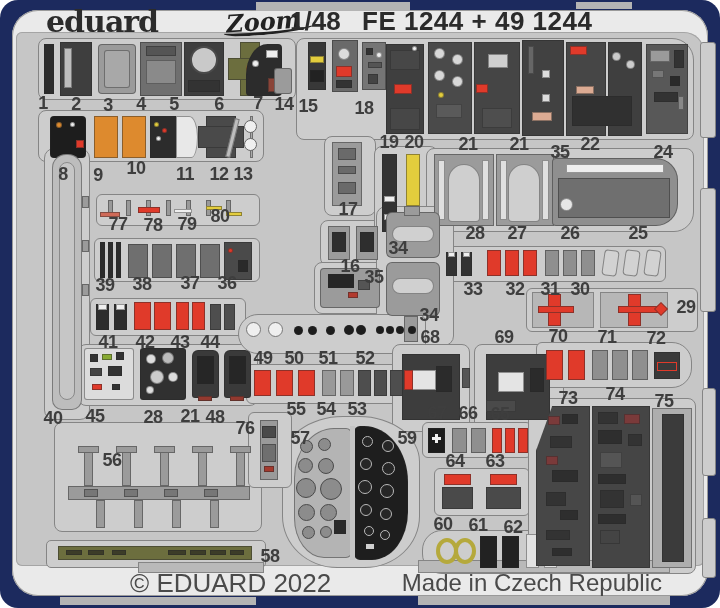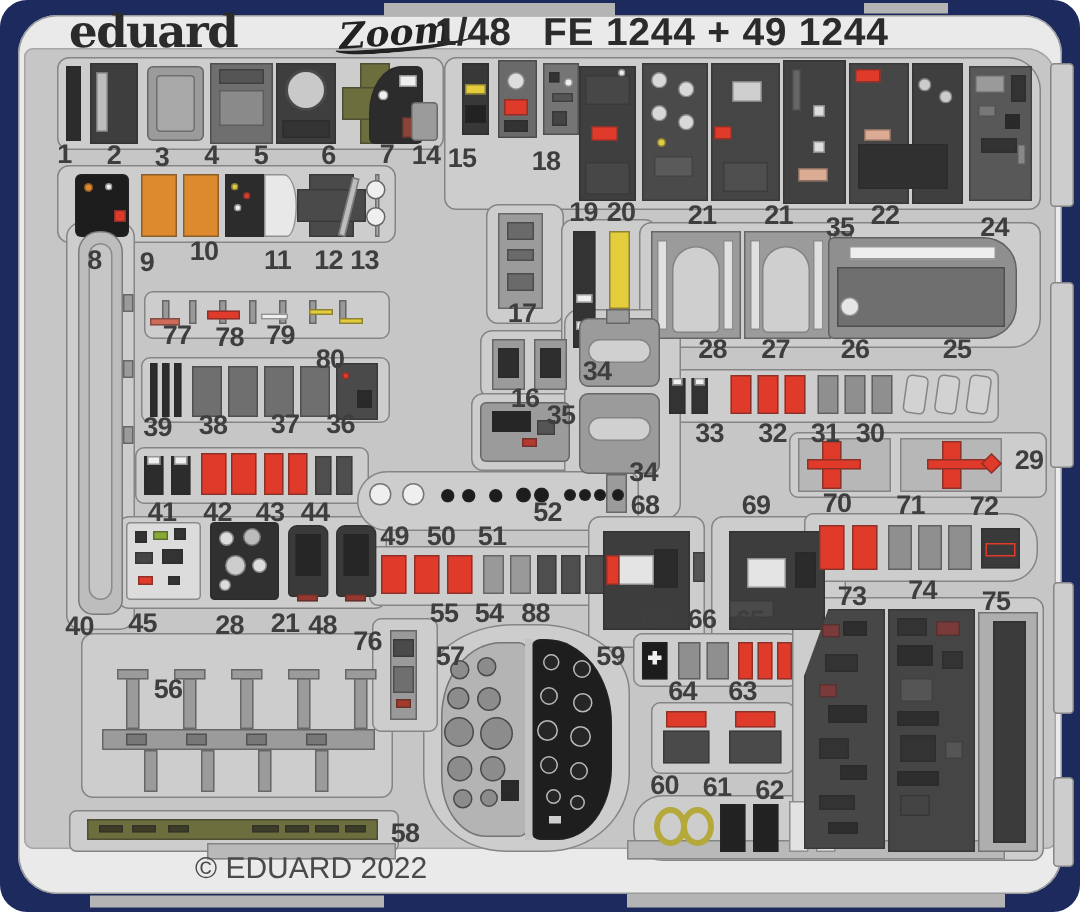--- a/index.html
+++ b/index.html
@@ -13,21 +13,21 @@
   .hdr-item{position:absolute;color:#2b2b2b;white-space:nowrap;}
   .brand{left:46px;top:4px;font-family:"DejaVu Serif",serif;font-weight:bold;
          font-size:30px;letter-spacing:-1px;}
   .zoomlogo{left:226px;top:7px;font-family:"DejaVu Serif",serif;font-style:italic;
             font-weight:bold;font-size:24px;transform:rotate(-4deg);color:#222;}
   .zoomlogo::after{content:"";position:absolute;left:-2px;right:-14px;bottom:1px;height:9px;
             border-bottom:3px solid #222;border-radius:0 0 70% 40%;transform:skewX(-30deg);}
   .scale{left:290px;top:6px;font-weight:bold;font-size:26px;}
   .codes{left:362px;top:6px;font-weight:bold;font-size:26px;letter-spacing:0.5px;}
   .plane{left:586px;top:6px;font-weight:bold;font-size:26px;letter-spacing:1px;}
-  .ftr-item{position:absolute;color:#4a4a4a;font-size:20px;white-space:nowrap;}
+  .ftr-item{position:absolute;color:#4a4a4a;font-size:26px;white-space:nowrap;}
   .copyright{left:130px;top:568px;}
   .madein{left:360px;top:569px;width:302px;text-align:right;font-size:24px;}
   #fret-layer{position:absolute;left:0;top:0;width:720px;height:608px;}
   #fret-layer .plate,#fret-layer .part,#fret-layer .plabel{position:absolute;}
   .plabel{transform:translate(-50%,-50%);font-size:18px;font-weight:600;color:#3e3e3e;
           white-space:nowrap;letter-spacing:-0.5px;}
   .tex-linesD{background-image:repeating-linear-gradient(0deg,rgba(0,0,0,.5) 0 1px,transparent 1px 4px);}
   .tex-linesL{background-image:repeating-linear-gradient(0deg,rgba(255,255,255,.55) 0 1px,transparent 1px 4px);}
   .tex-rowsL{background-image:repeating-linear-gradient(0deg,rgba(255,255,255,.35) 0 1px,transparent 1px 5px);}
   .tex-rowsD{background-image:repeating-linear-gradient(0deg,rgba(0,0,0,.3) 0 1px,transparent 1px 5px);}
@@ -456,37 +456,37 @@
       <div class="plabel" style="left: 686px; top: 307px;">29</div>
       <div class="plabel" style="left: 398px; top: 248px;">34</div>
       <div class="plabel" style="left: 429px; top: 315px;">34</div>
       <div class="plabel" style="left: 105px; top: 285px;">39</div>
       <div class="plabel" style="left: 142px; top: 284px;">38</div>
       <div class="plabel" style="left: 190px; top: 283px;">37</div>
       <div class="plabel" style="left: 227px; top: 283px;">36</div>
       <div class="plabel" style="left: 118px; top: 224px;">77</div>
       <div class="plabel" style="left: 153px; top: 225px;">78</div>
       <div class="plabel" style="left: 187px; top: 224px;">79</div>
-      <div class="plabel" style="left: 220px; top: 240px;">80</div>
+      <div class="plabel" style="left: 220px; top: 216px;">80</div>
       <div class="plabel" style="left: 108px; top: 342px;">41</div>
       <div class="plabel" style="left: 145px; top: 342px;">42</div>
       <div class="plabel" style="left: 180px; top: 342px;">43</div>
       <div class="plabel" style="left: 210px; top: 342px;">44</div>
       <div class="plabel" style="left: 53px; top: 418px;">40</div>
       <div class="plabel" style="left: 95px; top: 416px;">45</div>
       <div class="plabel" style="left: 153px; top: 417px;">28</div>
       <div class="plabel" style="left: 190px; top: 416px;">21</div>
       <div class="plabel" style="left: 215px; top: 417px;">48</div>
       <div class="plabel" style="left: 263px; top: 358px;">49</div>
       <div class="plabel" style="left: 294px; top: 358px;">50</div>
       <div class="plabel" style="left: 328px; top: 358px;">51</div>
-      <div class="plabel" style="left: 365px; top: 342px;">52</div>
+      <div class="plabel" style="left: 365px; top: 358px;">52</div>
       <div class="plabel" style="left: 296px; top: 409px;">55</div>
       <div class="plabel" style="left: 326px; top: 409px;">54</div>
-      <div class="plabel" style="left: 357px; top: 409px;">88</div>
+      <div class="plabel" style="left: 357px; top: 409px;">53</div>
       <div class="plabel" style="left: 112px; top: 460px;">56</div>
       <div class="plabel" style="left: 300px; top: 438px;">57</div>
       <div class="plabel" style="left: 407px; top: 438px;">59</div>
       <div class="plabel" style="left: 270px; top: 556px;">58</div>
       <div class="plabel" style="left: 430px; top: 337px;">68</div>
       <div class="plabel" style="left: 504px; top: 337px;">69</div>
       <div class="plabel" style="left: 558px; top: 336px;">70</div>
       <div class="plabel" style="left: 607px; top: 337px;">71</div>
       <div class="plabel" style="left: 656px; top: 338px;">72</div>
       <div class="plabel" style="left: 437px; top: 413px;">67</div>
@@ -497,13 +497,14 @@
       <div class="plabel" style="left: 443px; top: 524px;">60</div>
       <div class="plabel" style="left: 478px; top: 525px;">61</div>
       <div class="plabel" style="left: 513px; top: 527px;">62</div>
       <div class="plabel" style="left: 568px; top: 398px; text-align: center;">73</div>
       <div class="plabel" style="left: 615px; top: 394px;">74</div>
       <div class="plabel" style="left: 664px; top: 401px;">75</div>
       <div class="plabel" style="left: 245px; top: 428px;">76</div>
     </div>
 
   <div class="ftr-item copyright">© EDUARD 2022</div>
+  <div class="ftr-item madein">Made in Czech Republic</div>
 </div>
 
 </body></html>

